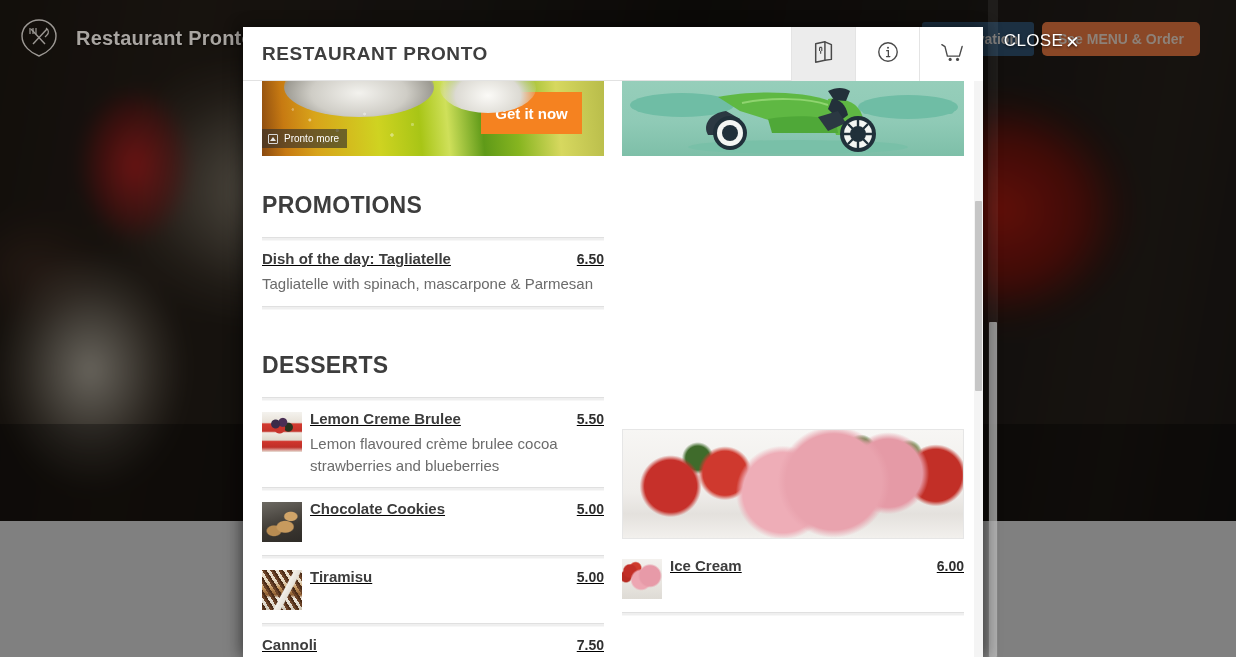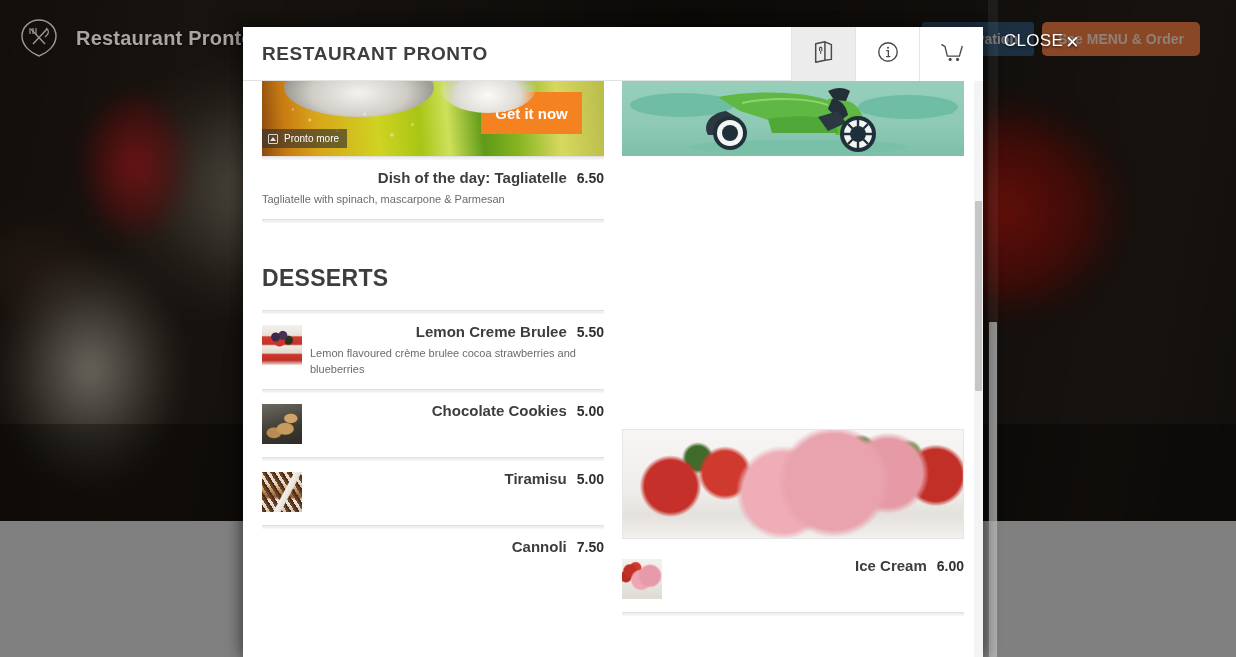--- a/index.html
+++ b/index.html
@@ -284,36 +284,37 @@
   }
 
   
   .menu-item {
     position: relative;
     padding: 9px 0 11px 0;
   }
   .item-head {
     display: flex;
     align-items: baseline;
-    justify-content: flex-end;
+    justify-content: space-between;
     gap: 10px;
+    text-decoration: underline;
   }
   .item-name {
     font-size: 15px;
     font-weight: bold;
     color: #3d3d3d;
   }
   .item-price {
     font-size: 14px;
     font-weight: bold;
     color: #2f2f2f;
     flex: 0 0 auto;
   }
   .item-desc {
-    font-size: 11px;
+    font-size: 15px;
     color: #6b6b6b;
     line-height: 1.45;
     margin-top: 6px;
   }
   
   .menu-item.with-thumb { padding-left: 0; }
   .menu-item.with-thumb .thumb {
     float: left;
     width: 40px; height: 40px;
     margin: 2px 8px 2px 0;
@@ -478,20 +479,21 @@
             <div class="bubbles"></div>
             <div class="get-it-now">Get it now</div>
             <div class="learn-more">
               <span class="adchoice">
                   <i></i>
                 </span>
               <span>Pronto more</span>
             </div>
           </div>
 
+          <div class="section-title">PROMOTIONS</div>
 
           <div class="rule"></div>
           <div class="menu-item">
             <div class="item-head">
               <span class="item-name">Dish of the day: Tagliatelle</span>
               <span class="item-price">6.50</span>
             </div>
             <div class="item-desc">Tagliatelle with spinach, mascarpone &amp; Parmesan</div>
           </div>
           <div class="rule"></div>

